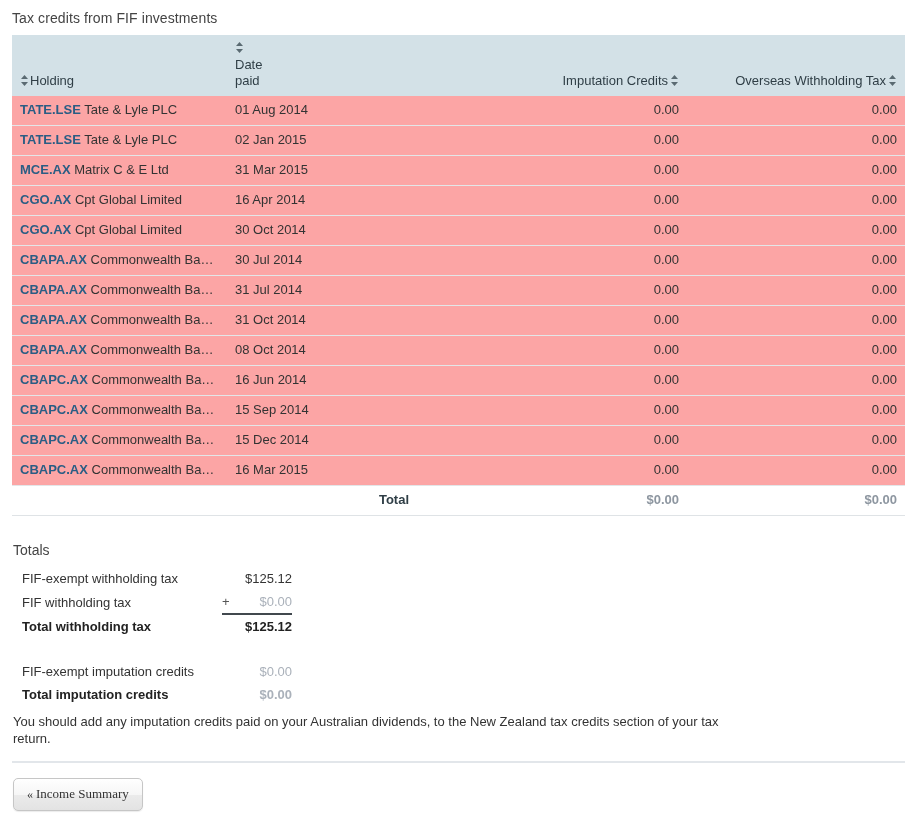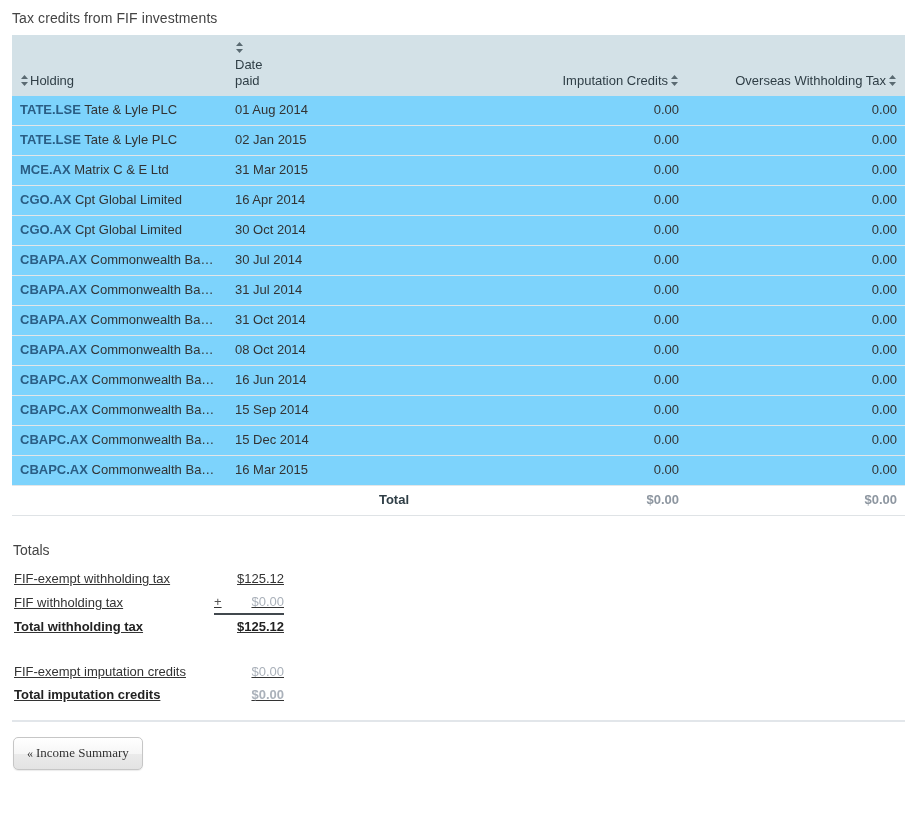--- a/index.html
+++ b/index.html
@@ -76,21 +76,21 @@
   .sa-right { margin-left: 2px; }
 
   .date-head-inner {
     display: block;
     text-align: left;
   }
   .date-head-inner .sort-arrows { margin-bottom: 1px; }
   .date-word { display: block; }
 
   table.credits tbody td {
-    background: #7dd3fc;
+    background: #fca5a5;
     border-bottom: 1px solid #e3e6e8;
     padding: 6px 8px 7px 8px;
     height: 28px;
     box-sizing: border-box;
     font-size: 13px;
     color: #333;
     line-height: 16px;
     overflow: hidden;
     white-space: nowrap;
     text-overflow: ellipsis;
@@ -131,22 +131,21 @@
     margin-top: 26px;
     margin-bottom: 9px;
     padding-left: 1px;
     line-height: 16px;
   }
 
   table.totals {
     border-collapse: collapse;
     font-size: 13px;
     table-layout: fixed;
-    margin-left: 2px;
-    text-decoration: underline;
+    margin-left: 10px;
   }
   table.totals td {
     padding: 0;
     height: 23px;
     line-height: 23px;
     font-size: 13px;
     vertical-align: middle;
   }
   td.t-label { width: 200px; text-align: left; color:#333; }
   td.t-plus  { width: 18px;  text-align: left;  color:#555; padding-left:2px;}
@@ -362,20 +361,21 @@
           <td class="t-val muted">$0.00</td>
         </tr>
         <tr class="t-bold">
           <td class="t-label">Total imputation credits</td>
           <td class="t-plus"></td>
           <td class="t-val muted">$0.00</td>
         </tr>
       </tbody>
   </table>
 
+  <div class="note">You should add any imputation credits paid on your Australian dividends, to the New Zealand tax credits section of your tax return.</div>
 
   <hr class="hr">
 
   <button class="btn">
     <span class="chev">«</span><span>Income Summary</span>
   </button>
 
 </div>
 
 </body></html>

